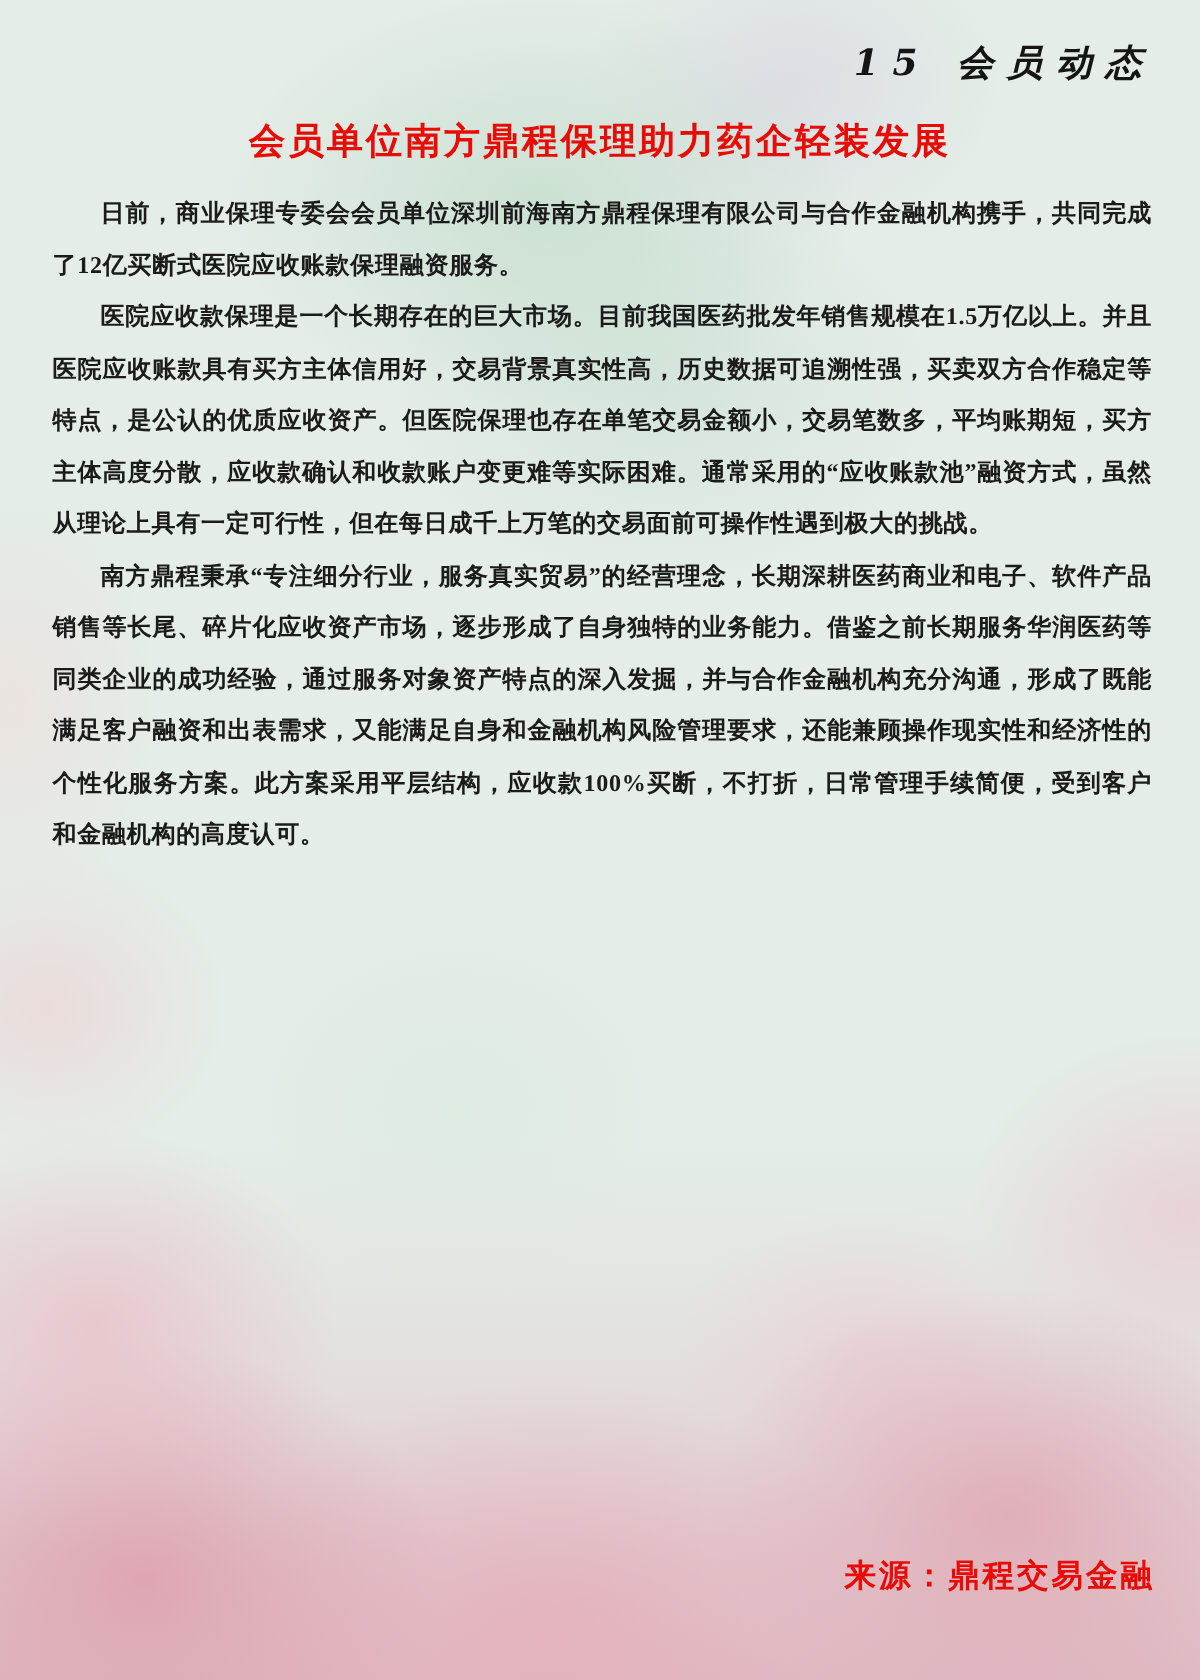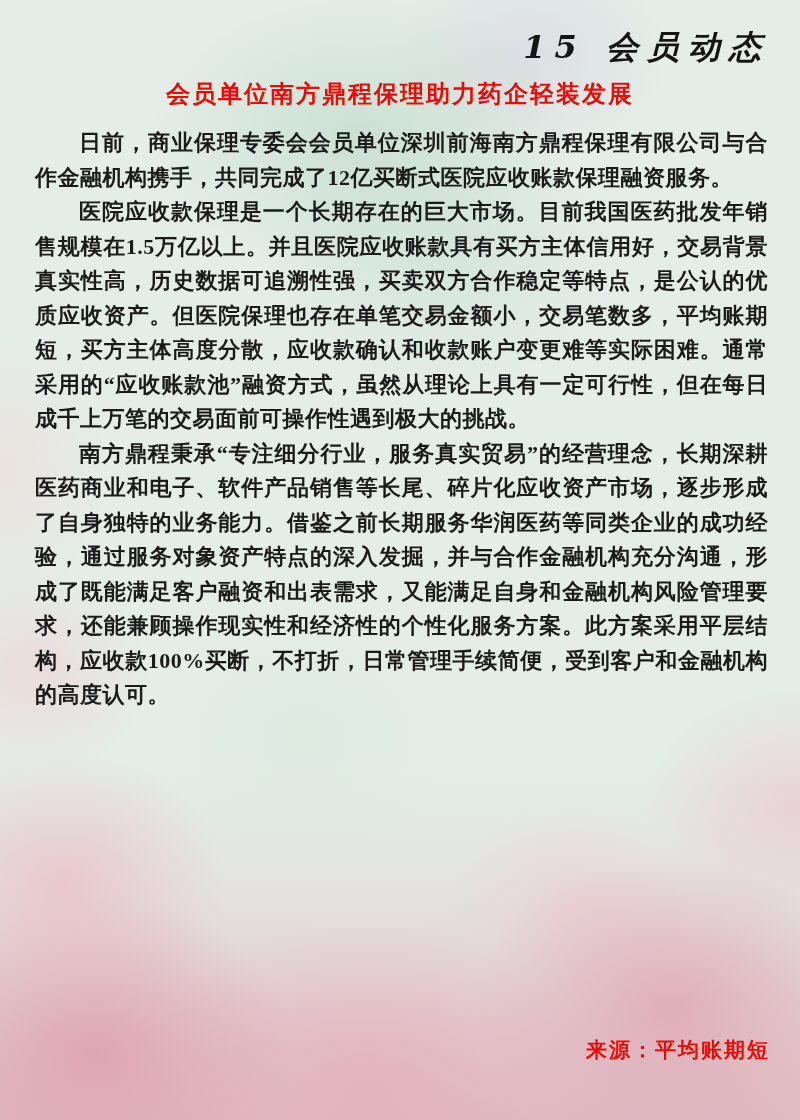--- a/index.html
+++ b/index.html
@@ -32,21 +32,21 @@
       linear-gradient(to top, rgba(221,160,174,0.65) 0%, rgba(223,166,179,0.35) 12%, rgba(223,166,179,0.12) 22%, rgba(223,166,179,0) 32%),
       linear-gradient(#e4ede7, #e4ede7);
   }
   .page-header {
     position: absolute;
     top: 26px;
     right: 30px;
     font-family: "DejaVu Serif", "Liberation Serif", serif;
     font-style: italic;
     font-weight: bold;
-    font-size: 32px;
+    font-size: 24px;
     letter-spacing: 9px;
     color: #151515;
   }
   .article-title {
     position: absolute;
     top: 78px;
     left: 0;
     width: 100%;
     margin: 0;
     text-align: center;
@@ -58,21 +58,21 @@
   .article-body {
     position: absolute;
     top: 126px;
     left: 35px;
     width: 733px;
   }
   .article-body p {
     margin: 0;
     text-indent: 2em;
     text-align: justify;
-    font-size: 22px;
+    font-size: 16px;
     font-weight: bold;
     line-height: 34.5px;
     letter-spacing: 0.5px;
   }
   .source-line {
     position: absolute;
     top: 1036px;
     right: 30px;
     font-size: 21px;
     font-weight: bold;
@@ -87,14 +87,14 @@
   <div class="page-header">15 会员动态</div>
 
   <h1 class="article-title">会员单位南方鼎程保理助力药企轻装发展</h1>
 
   <div class="article-body">
     <p>日前，商业保理专委会会员单位深圳前海南方鼎程保理有限公司与合作金融机构携手，共同完成了12亿买断式医院应收账款保理融资服务。</p>
     <p>医院应收款保理是一个长期存在的巨大市场。目前我国医药批发年销售规模在1.5万亿以上。并且医院应收账款具有买方主体信用好，交易背景真实性高，历史数据可追溯性强，买卖双方合作稳定等特点，是公认的优质应收资产。但医院保理也存在单笔交易金额小，交易笔数多，平均账期短，买方主体高度分散，应收款确认和收款账户变更难等实际困难。通常采用的“应收账款池”融资方式，虽然从理论上具有一定可行性，但在每日成千上万笔的交易面前可操作性遇到极大的挑战。</p>
     <p>南方鼎程秉承“专注细分行业，服务真实贸易”的经营理念，长期深耕医药商业和电子、软件产品销售等长尾、碎片化应收资产市场，逐步形成了自身独特的业务能力。借鉴之前长期服务华润医药等同类企业的成功经验，通过服务对象资产特点的深入发掘，并与合作金融机构充分沟通，形成了既能满足客户融资和出表需求，又能满足自身和金融机构风险管理要求，还能兼顾操作现实性和经济性的个性化服务方案。此方案采用平层结构，应收款100%买断，不打折，日常管理手续简便，受到客户和金融机构的高度认可。</p>
   </div>
 
-  <div class="source-line">来源：平均账期短</div>
+  <div class="source-line">来源：鼎程交易金融</div>
 </div>
 
 </body></html>

